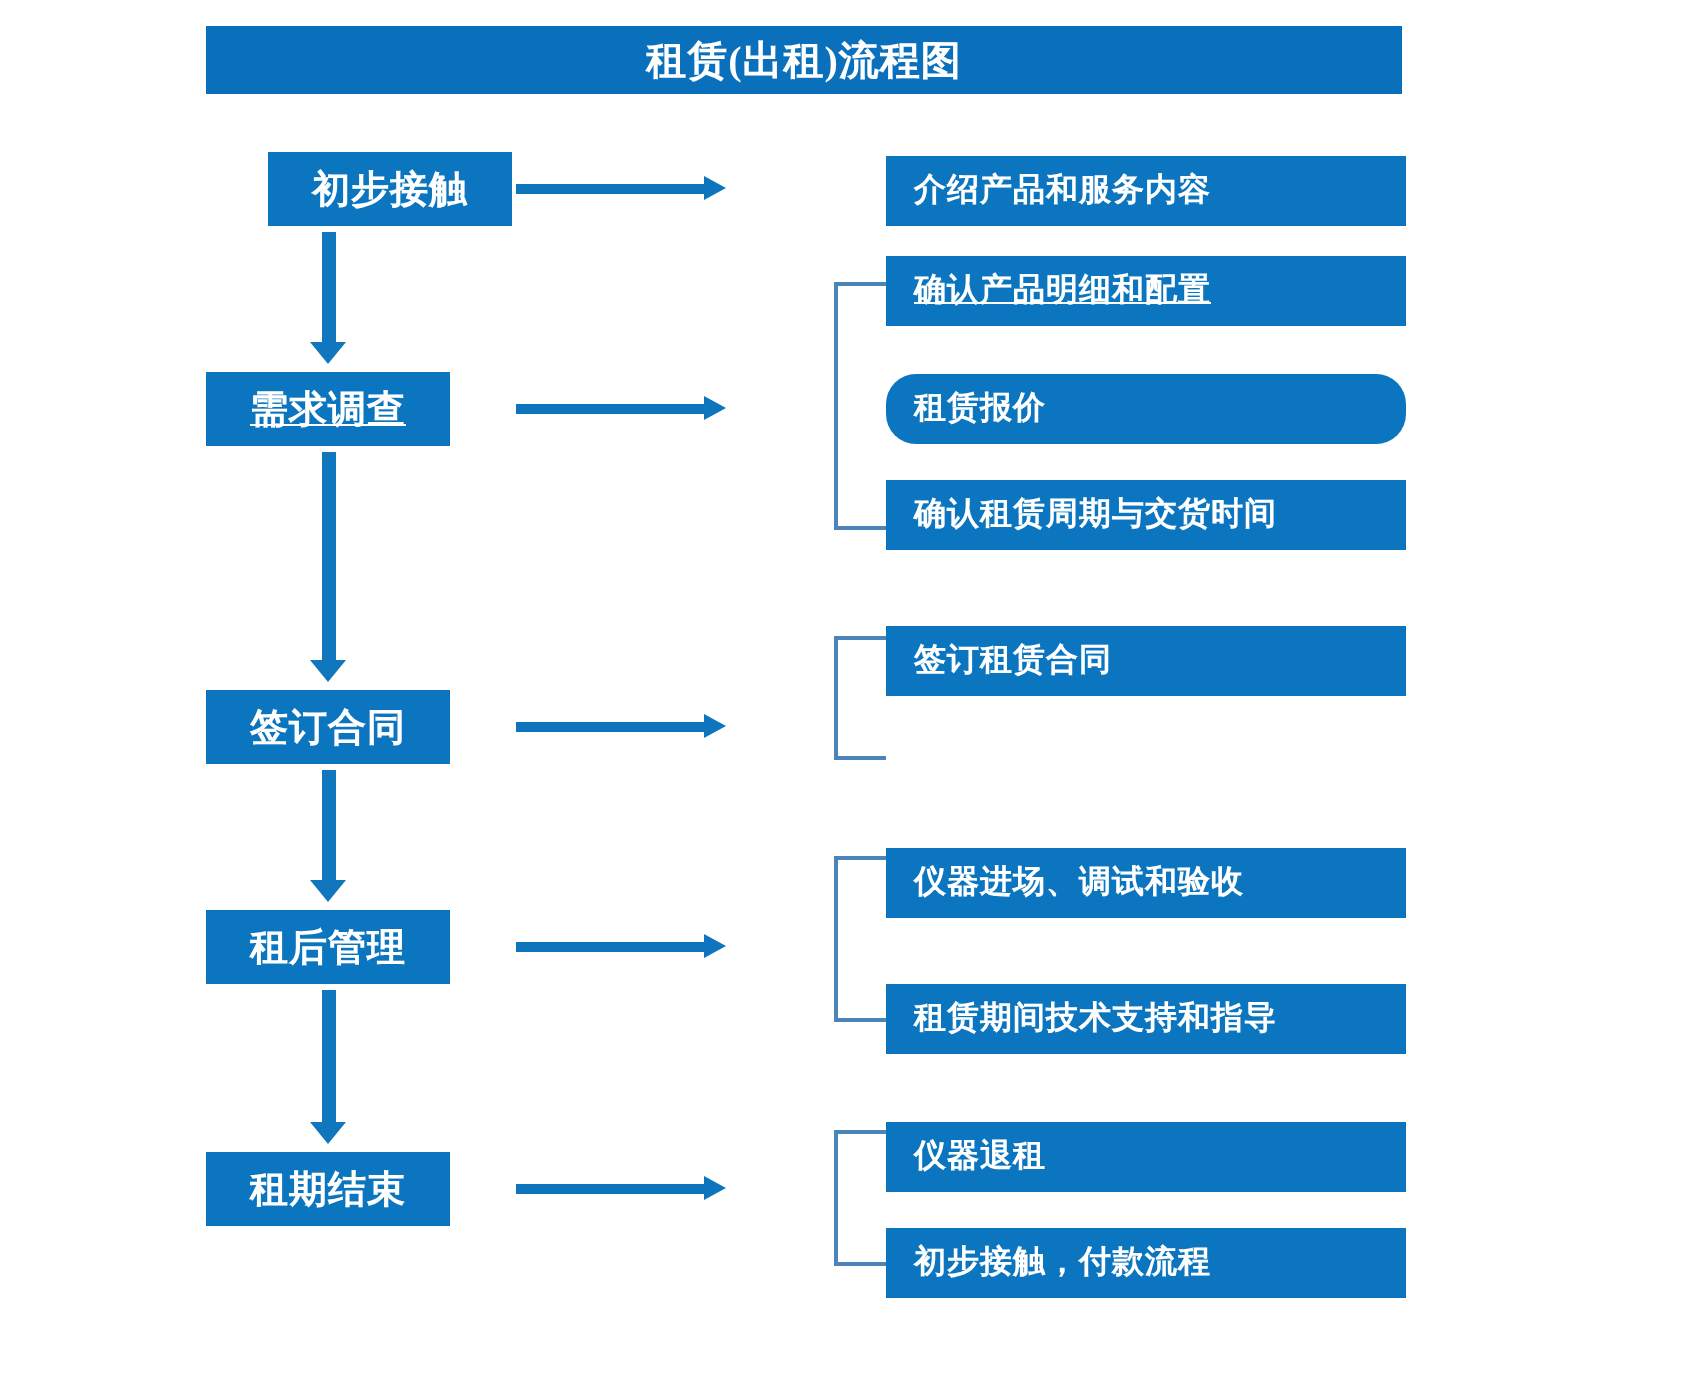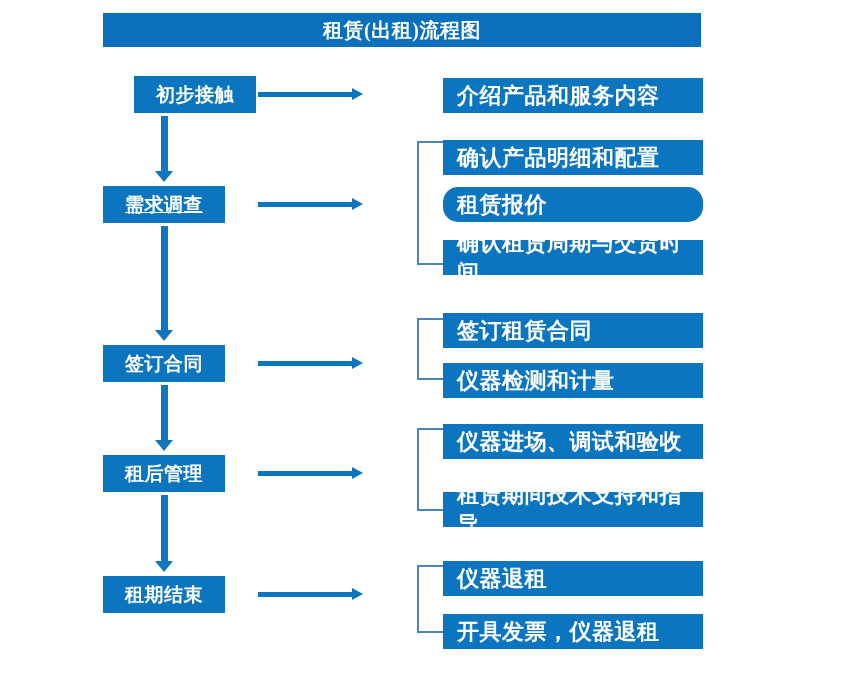--- a/index.html
+++ b/index.html
@@ -56,21 +56,21 @@
     font-size: 19px;
     letter-spacing: 0.5px;
   }
 
   .box-right {
     left: 443px;
     width: 260px;
     height: 35px;
     justify-content: flex-start;
     padding-left: 14px;
-    font-size: 22px;
+    font-size: 16px;
     letter-spacing: 0.5px;
   }
 
   
   .v-arrow {
     position: absolute;
     width: 22px;
   }
   .v-arrow .shaft {
     position: absolute;
@@ -186,26 +186,25 @@
   <div class="bracket" style="left:417px; top:141px; height:124px;"></div>
 
   <div class="bracket" style="left:417px; top:318px; height:62px;"></div>
 
   <div class="bracket" style="left:417px; top:428px; height:83px;"></div>
 
   <div class="bracket" style="left:417px; top:565px; height:68px;"></div>
 
   <div class="box box-right" style="top:78px;">介绍产品和服务内容</div>
 
-  <div class="box box-right" style="top:140px;">确认产品明细和配置</div>
+  <div class="box box-right" style="top:128px;text-decoration:underline;">确认产品明细和配置</div>
   <div class="box box-right" style="top:187px;border-radius:15px;">租赁报价</div>
   <div class="box box-right" style="top:313px;">签订租赁合同</div>
 
   <div class="box box-right" style="top:240px;">确认租赁周期与交货时间</div>
-  <div class="box box-right" style="top:363px;">仪器检测和计量</div>
 
   <div class="box box-right" style="top:424px;">仪器进场、调试和验收</div>
   <div class="box box-right" style="top:492px;">租赁期间技术支持和指导</div>
 
   <div class="box box-right" style="top:561px;">仪器退租</div>
-  <div class="box box-right" style="top:614px;">开具发票，仪器退租</div>
+  <div class="box box-right" style="top:614px;">初步接触，付款流程</div>
 
 </div>
 
 </body></html>

